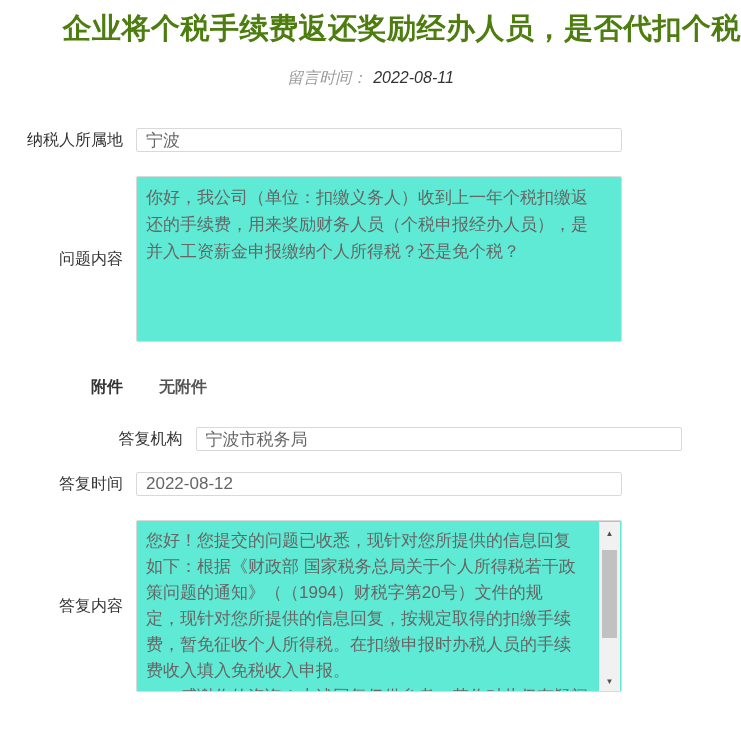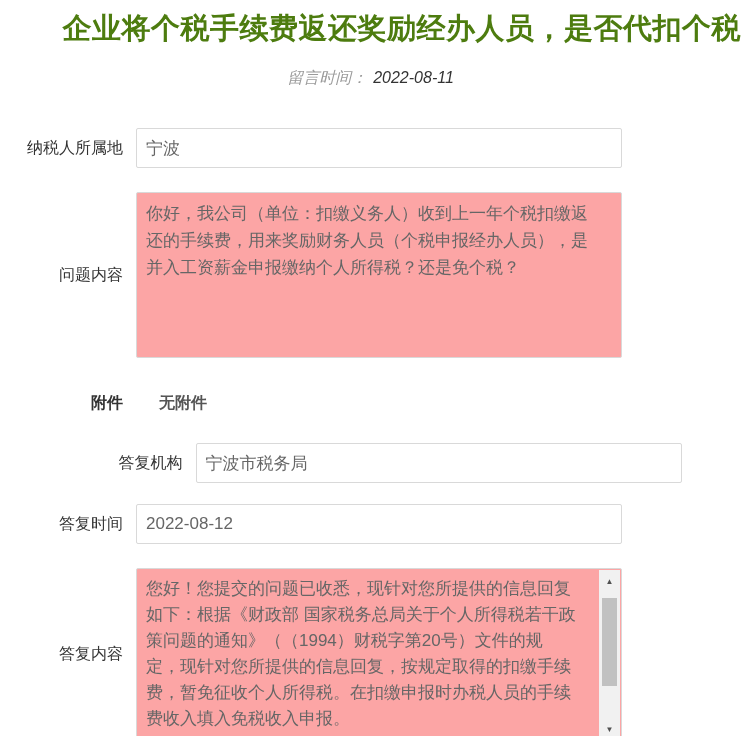--- a/index.html
+++ b/index.html
@@ -36,35 +36,35 @@
     width: 136px;
     flex: 0 0 136px;
     text-align: right;
     padding-right: 13px;
     font-size: 16px;
     color: #333333;
     line-height: 20px;
   }
   .value-box {
     width: 486px;
-    height: 40px;
+    height: 24px;
     border: 1px solid #d9d9d9;
     border-radius: 2px;
     background: #ffffff;
     font-family: "Liberation Sans", "DejaVu Sans", sans-serif;
     font-size: 17px;
     color: #666666;
     padding: 0 9px;
     outline: none;
   }
   .textarea-box {
     width: 486px;
     border: 1px solid #d9d9d9;
     border-radius: 2px;
-    background: #fca5a5;
+    background: #5eead4;
     padding: 7px 9px 0 9px;
     position: relative;
     overflow: hidden;
   }
   .q-box { height: 166px; }
   .a-box { height: 172px; }
   .content-line {
     font-size: 17px;
     color: #666666;
     line-height: 27px;

